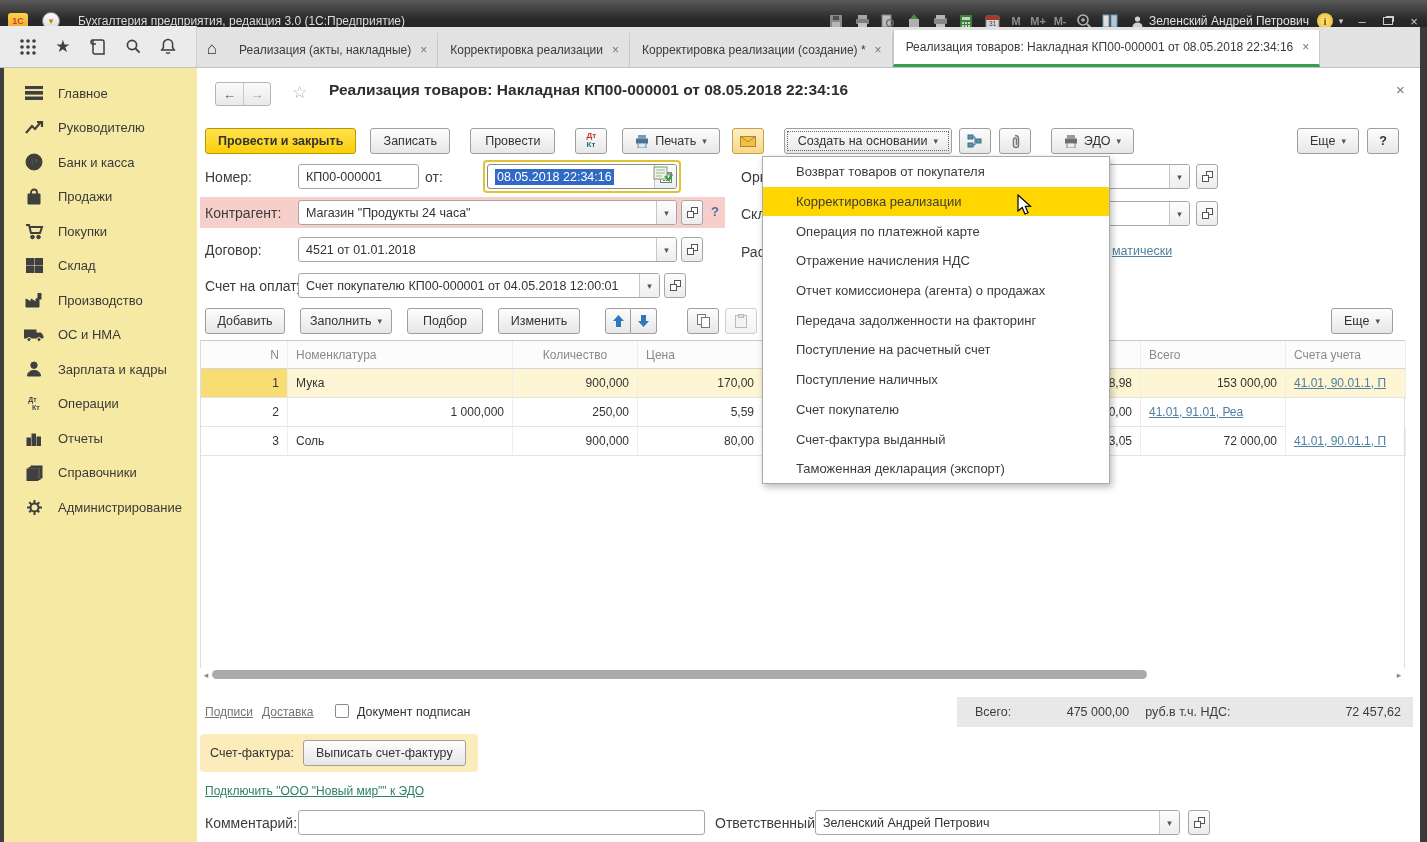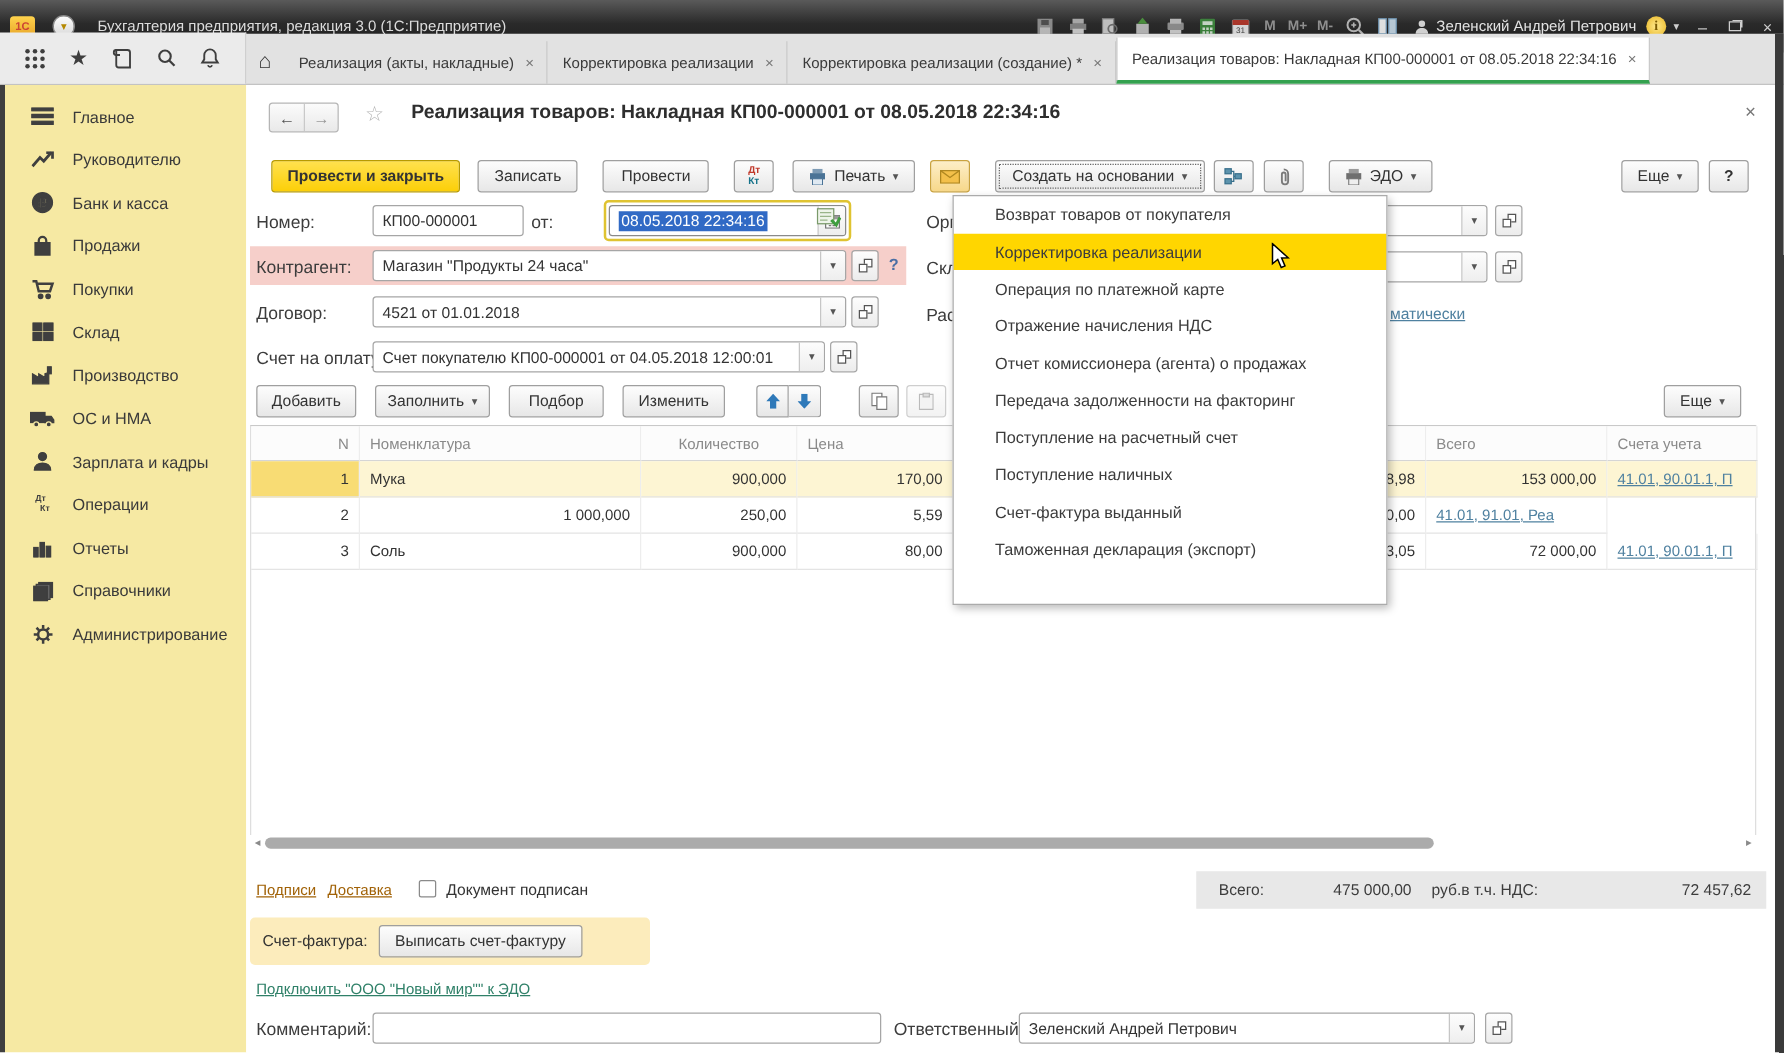--- a/index.html
+++ b/index.html
@@ -52,21 +52,21 @@
   .fav-star { font-size:17px; color:#b5b5b5; }
   .doc-title { font-size:15.5px; font-weight:bold; color:#2e2e2e; white-space:nowrap; }
   .doc-close { font-size:15px; color:#777; }
 
   .btn { display:inline-flex; align-items:center; justify-content:center; height:26px; padding:0 12px;
     border:1px solid #9f9f9f; border-radius:3px; background:linear-gradient(#fdfdfd,#e7e7e7); font-size:12.5px; color:#333; white-space:nowrap; }
   .btn .car { margin-left:6px; font-size:9px; color:#555; }
   .btn.yellow { background:linear-gradient(#ffe14e,#fccf08); border-color:#b79a00; font-weight:bold; }
   .btn.iconic { width:32px; padding:0; }
   .btn.focused { outline:1px dotted #666; outline-offset:-4px; }
-  .toolbar { position:absolute; left:0; top:60px; width:1210px; display:flex; padding-left:20px; }
+  .toolbar { position:absolute; left:0; top:60px; width:1210px; display:flex; padding-left:8px; }
   .sp { flex:1; }
   .dtkt-big { font-size:8px; font-weight:bold; line-height:1.1; text-align:left; }
   .dtkt-big .dt { color:#c0392b; } .dtkt-big .kt { color:#16738a; }
   .env-btn { background:linear-gradient(#fdeec8,#f7d88a); border-color:#c9a23f; }
 
   .flabel { position:absolute; font-size:14px; color:#3c3c3c; white-space:nowrap; }
   .text-box { position:absolute; height:25px; border:1px solid #a6a6a6; border-radius:3px; background:#fff; display:flex; align-items:center; padding:0 7px; font-size:12.5px; }
   .combo { position:absolute; height:25px; border:1px solid #a6a6a6; border-radius:3px; background:#fff; display:flex; align-items:stretch; font-size:12.5px; overflow:hidden; }
   .combo .ctext { flex:1; display:flex; align-items:center; padding:0 7px; white-space:nowrap; overflow:hidden; }
   .combo .carrow { width:20px; border-left:1px solid #c6c6c6; display:flex; align-items:center; justify-content:center; color:#555; font-size:9px; background:linear-gradient(#fdfdfd,#eee); }
@@ -74,41 +74,41 @@
   .sqs { position:relative; width:11px; height:11px; }
   .sqs i { position:absolute; width:7px; height:7px; border:1px solid #555; background:#fff; display:block; }
   .sqs i:first-child { right:0; top:0; } .sqs i:last-child { left:0; bottom:0; }
   .focus-ring { position:absolute; border:2px solid #dfc331; border-radius:4px;margin-left:40px; }
   .sel-text { background:#316ac5; color:#fff; padding:1px 2px; }
   .calbtn { width:22px; border-left:1px solid #c6c6c6; display:flex; align-items:center; justify-content:center; background:linear-gradient(#fdfdfd,#eee); }
   .pink { position:absolute; background:#f6cfca; }
   .qmark { position:absolute; color:#4a6fa5; font-weight:bold; font-size:13px; }
   .greenic { position:absolute; width:20px; height:20px; }
 
-  .link { color:#a16207; text-decoration:underline; white-space:nowrap; }
+  .link { color:#737373; text-decoration:underline; white-space:nowrap; }
   .tlink { color:#4f81a0; text-decoration:underline; white-space:nowrap; }
 
   
   .tbl { position:absolute; left:3px; top:272px; width:1205px; height:328px; border-top:1px solid #c9c9c9; border-left:1px solid #dedede; border-right:1px solid #dedede; }
   .trow { display:grid; grid-template-columns:87px 225px 125px 125px 378px 145px 120px; }
   .trow > div { height:29px; display:flex; align-items:center; border-right:1px solid #ededed; border-bottom:1px solid #e4e4e4; padding:0 8px; white-space:nowrap; overflow:hidden; }
   .thead > div { height:28px; color:#8a8a8a; border-bottom:1px solid #d5d5d5; background:#fcfcfc; }
   .num { justify-content:flex-end; }
   .sel > div { background:#fdf5d3; }
   .sel > div.ncell { background:#f8dc74; }
 
   .hscroll { position:absolute; left:3px; top:600px; width:1205px; height:13px; display:flex; align-items:center; }
   .harr { width:12px; color:#8a8a8a; font-size:9px; text-align:center; }
   .htrack { flex:1; height:11px; position:relative; }
   .hthumb { position:absolute; left:0; top:1px; height:9px; width:935px; background:#ababab; border-radius:5px; }
 
   .totals { position:absolute; left:760px; top:629px; width:456px; height:30px; background:#e8e8e8; display:flex; align-items:center; font-size:12.5px; color:#3c3c3c; }
   .checkbox { width:14px; height:14px; border:1px solid #8a8a8a; border-radius:2px; background:#fff; display:inline-block; }
 
-  .inv-strip { position:absolute; left:3px; top:666px; width:320px; height:38px; background:#fcecbc; border-radius:4px; display:flex; align-items:center; }
+  .inv-strip { position:absolute; left:3px; top:666px; width:278px; height:38px; background:#fcecbc; border-radius:4px; display:flex; align-items:center; }
 
   .input { height:25px; border:1px solid #a6a6a6; border-radius:3px; background:#fff; font-family:inherit; font-size:12.5px; padding:0 7px; }
 
   
   .menu { position:absolute; left:762px; top:156px; width:348px; height:328px; background:#fff; border:1px solid #ababab;
     box-shadow:2px 3px 7px rgba(0,0,0,.28); z-index:50; }
   .mi { height:29.7px; display:flex; align-items:center; padding-left:33px; font-size:13px; color:#3c3c3c; white-space:nowrap; }
   .mi.hl { background:#ffd600; }
   .cursor { position:absolute; left:1016px; top:194px; z-index:60; }
 </style>
@@ -681,20 +681,21 @@
 
 <div class="menu">
   <div class="mi">Возврат товаров от покупателя</div>
   <div class="mi hl">Корректировка реализации</div>
   <div class="mi">Операция по платежной карте</div>
   <div class="mi">Отражение начисления НДС</div>
   <div class="mi">Отчет комиссионера (агента) о продажах</div>
   <div class="mi">Передача задолженности на факторинг</div>
   <div class="mi">Поступление на расчетный счет</div>
   <div class="mi">Поступление наличных</div>
+  <div class="mi">Счет покупателю</div>
   <div class="mi">Счет-фактура выданный</div>
   <div class="mi">Таможенная декларация (экспорт)</div>
 </div>
 
 <svg class="cursor" width="20" height="22">
   <path d="M2 1 L2 17 L6.2 13.5 L9 20 L12 18.7 L9.3 12.4 L14.5 12.2 Z" fill="#fff" stroke="#000" stroke-width="1.2"></path>
 </svg>
 
 <div class="edge-right"></div>
 

